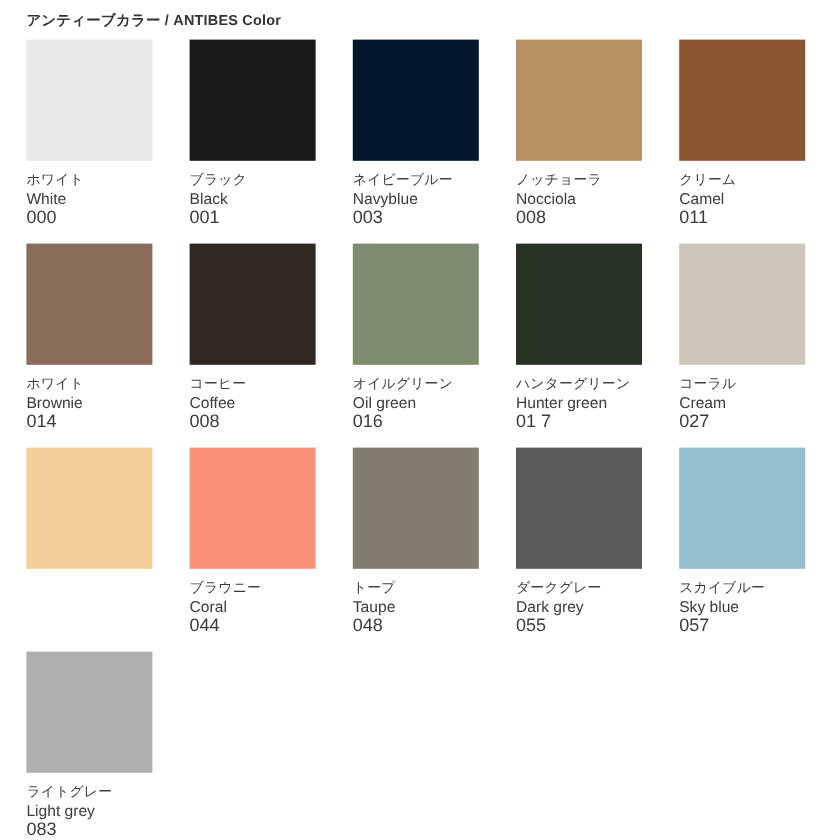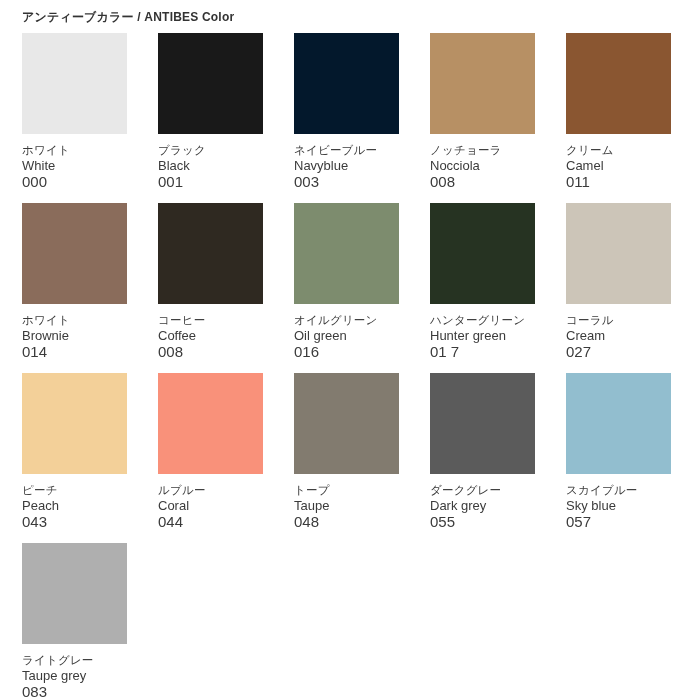--- a/index.html
+++ b/index.html
@@ -157,30 +157,25 @@
     <div class="swatch-cell">
       <div class="swatch-chip" style="background-color: rgb(204, 197, 184);"></div>
       <div class="swatch-labels">
         <div class="swatch-name-ja">コーラル</div>
         <div class="swatch-name-en">Cream</div>
         <div class="swatch-code">027</div>
       </div>
     </div>
     <div class="swatch-cell">
       <div class="swatch-chip" style="background-color: rgb(243, 208, 153);"></div>
-      <div class="swatch-labels">
-        <div class="swatch-name-ja">ピーチ</div>
-        <div class="swatch-name-en">Peach</div>
-        <div class="swatch-code">043</div>
-      </div>
     </div>
     <div class="swatch-cell">
       <div class="swatch-chip" style="background-color: rgb(249, 145, 122);"></div>
       <div class="swatch-labels">
-        <div class="swatch-name-ja">ルブルー</div>
+        <div class="swatch-name-ja">ブラウニー</div>
         <div class="swatch-name-en">Coral</div>
         <div class="swatch-code">044</div>
       </div>
     </div>
     <div class="swatch-cell">
       <div class="swatch-chip" style="background-color: rgb(130, 123, 111);"></div>
       <div class="swatch-labels">
         <div class="swatch-name-ja">トープ</div>
         <div class="swatch-name-en">Taupe</div>
         <div class="swatch-code">048</div>
@@ -199,17 +194,17 @@
       <div class="swatch-labels">
         <div class="swatch-name-ja">スカイブルー</div>
         <div class="swatch-name-en">Sky blue</div>
         <div class="swatch-code">057</div>
       </div>
     </div>
     <div class="swatch-cell">
       <div class="swatch-chip" style="background-color: rgb(175, 175, 175);"></div>
       <div class="swatch-labels">
         <div class="swatch-name-ja">ライトグレー</div>
-        <div class="swatch-name-en">Taupe grey</div>
+        <div class="swatch-name-en">Light grey</div>
         <div class="swatch-code">083</div>
       </div>
     </div>
   </div>
 
 </body></html>

